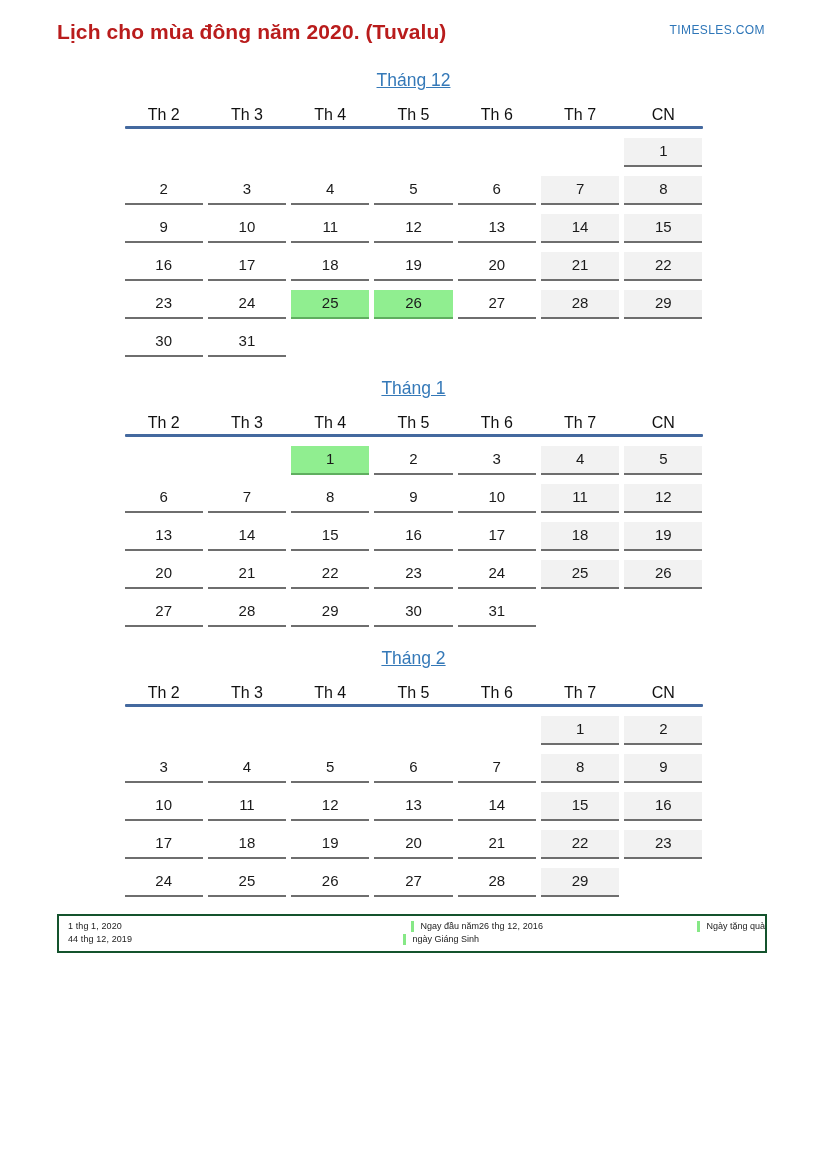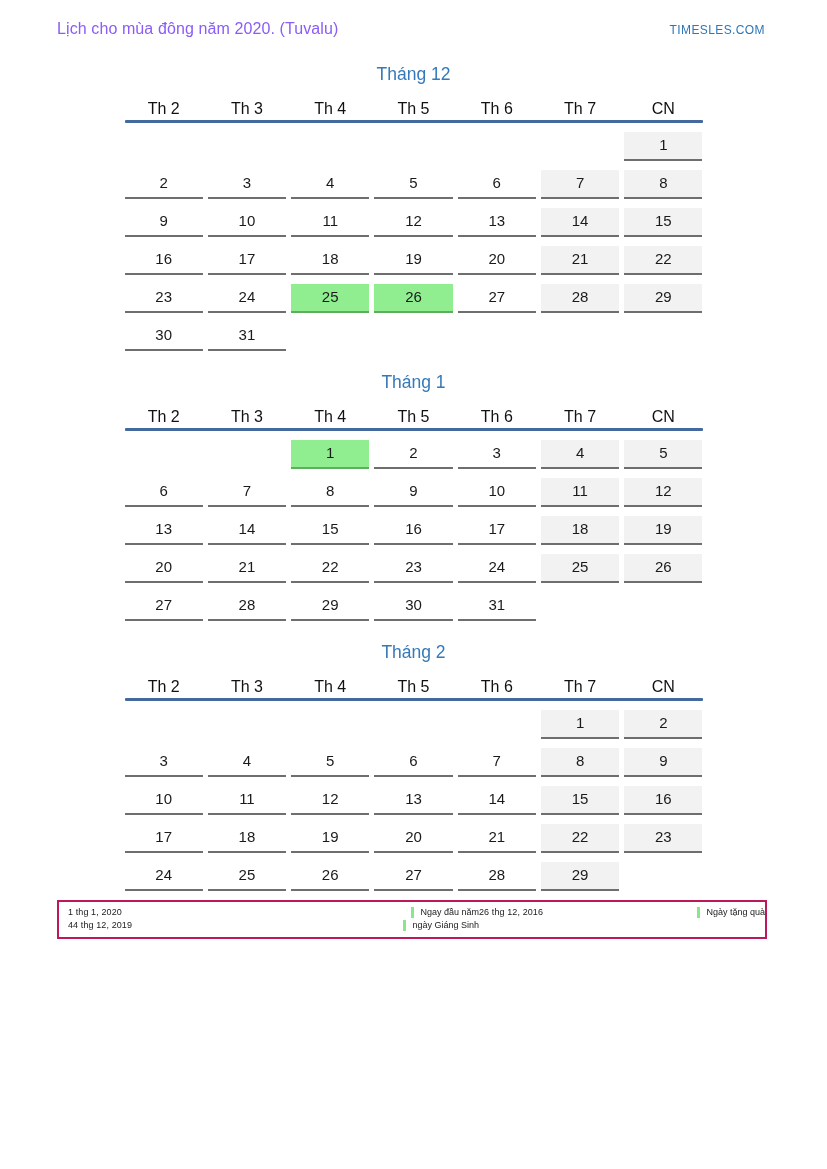--- a/index.html
+++ b/index.html
@@ -18,32 +18,32 @@
     width:827px;height:1169px;
     position:relative;overflow:hidden;
     font-family:"Liberation Sans", sans-serif;
     color:var(--ink);
   }
   .page-header{
     display:flex;justify-content:space-between;align-items:flex-start;
     padding:20px 62px 0 57px;
   }
   .page-title{
-    font-size:16px;font-weight:400;color:#8b5cf6;letter-spacing:.1px;
+    font-size:21px;font-weight:700;color:#b91c1c;letter-spacing:.1px;
   }
   .brand-link{
     font-size:12px;color:var(--brand);text-decoration:none;
     letter-spacing:.4px;margin-top:3px;font-weight:500;
   }
   .calendar{width:578px;margin:0 auto;}
   .month{width:578px;}
   .month-title{
     text-align:center;color:var(--accent);
     font-size:17.5px;font-weight:500;
-    margin-top:26px;margin-bottom:16px;
+    margin-top:26px;margin-bottom:16px;text-decoration:underline;
   }
   .month + .month .month-title{margin-top:21px;}
   .weekday-row{
     display:grid;grid-template-columns:repeat(7,1fr);column-gap:5px;
     text-align:center;font-size:16px;color:#111;
     margin-bottom:4px;
   }
   .weekday{line-height:15px;}
   .header-rule{height:3px;background:var(--rule);border-radius:1px;}
   .week{
@@ -53,22 +53,22 @@
   .cell{
     height:29px;line-height:26px;text-align:center;
     font-size:15px;color:var(--ink);
     border-bottom:2px solid var(--cell-border);
     background:#fff;
   }
   .cell.empty{border-bottom:none;background:transparent;}
   .cell.weekend{background:var(--weekend);}
   .cell.holiday{background:var(--holiday);border-bottom-color:var(--holiday-border);}
   .legend{
-    margin:9px 0 0 57px;width:710px;
-    border:2px solid #be185d;
+    margin:17px 0 0 57px;width:710px;
+    border:2px solid #14532d;
     padding:4px 0 5px 9px;
     font-size:9px;color:#222;
   }
   .legend-row{
     display:grid;grid-template-columns:203px 208px 139px auto;
     align-items:center;line-height:13px;
   }
   .legend-entry{display:flex;align-items:center;justify-content:flex-end;}
   .legend-marker{
     display:inline-block;width:3px;height:11px;

